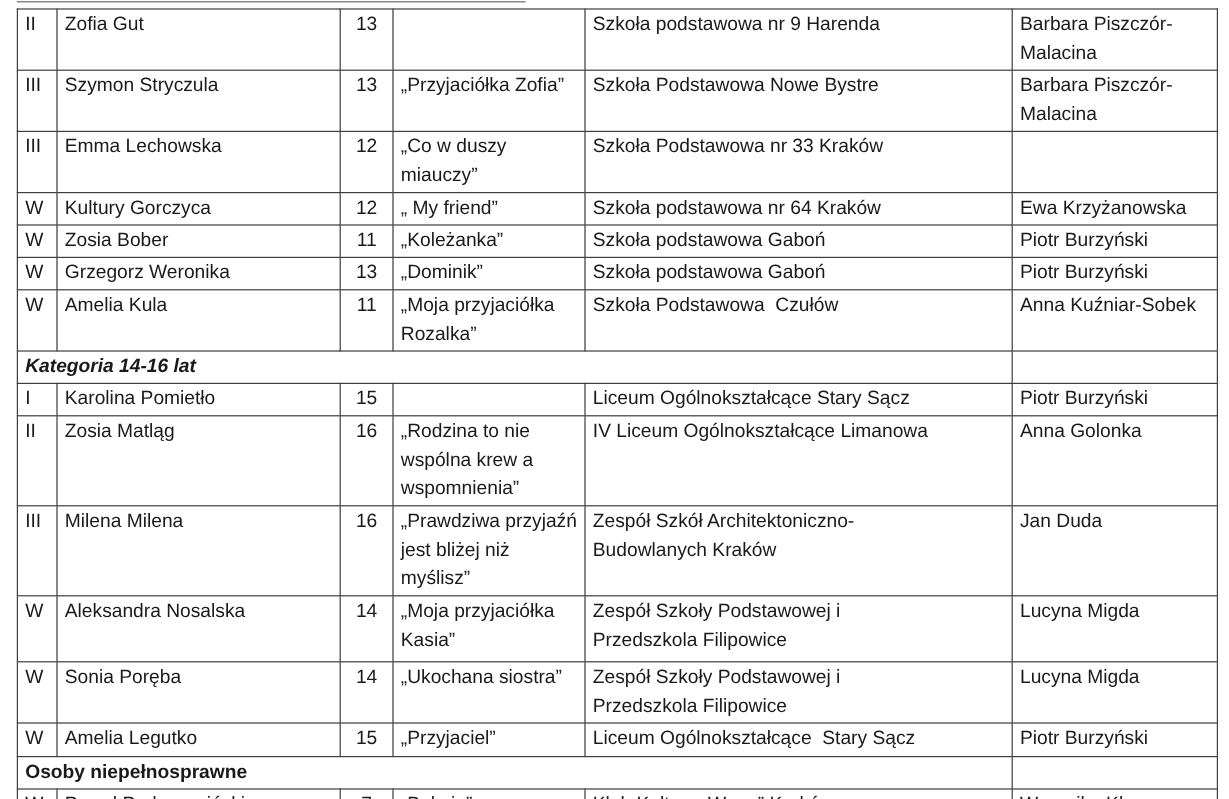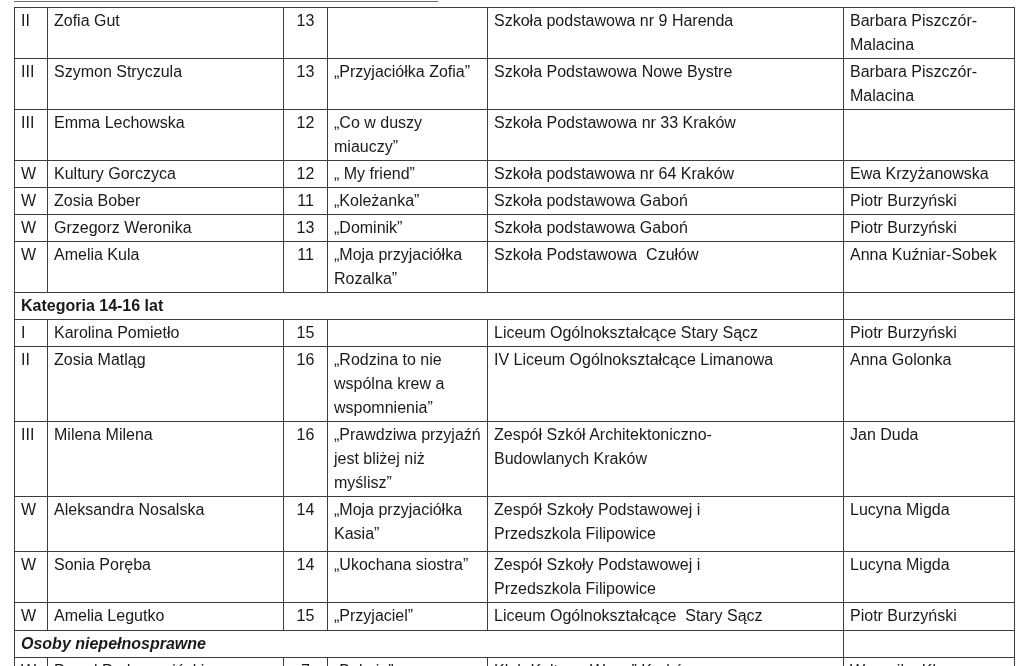--- a/index.html
+++ b/index.html
@@ -119,21 +119,21 @@
   </tr>
       <tr style="height: 43px;">
     <td class="c-place">W</td>
     <td class="c-name">Amelia Kula</td>
     <td class="c-age">11</td>
     <td class="c-title">„Moja przyjaciółka
 Rozalka”</td>
     <td class="c-school">Szkoła Podstawowa &nbsp;Czułów</td>
     <td class="c-mentor">Anna Kuźniar-Sobek</td>
   </tr>
-      <tr style="height: 22px;">
+      <tr style="height: 22px; font-style: italic;">
     <td class="c-section" colspan="5">Kategoria 14-16 lat</td>
     <td class="c-section-empty"></td>
   </tr>
       <tr style="height: 25px;">
     <td class="c-place">I</td>
     <td class="c-name">Karolina Pomietło</td>
     <td class="c-age">15</td>
     <td class="c-title"></td>
     <td class="c-school">Liceum Ogólnokształcące Stary Sącz</td>
     <td class="c-mentor">Piotr Burzyński</td>
@@ -179,21 +179,21 @@
     <td class="c-mentor">Lucyna Migda</td>
   </tr>
       <tr style="height: 28px;">
     <td class="c-place">W</td>
     <td class="c-name">Amelia Legutko</td>
     <td class="c-age">15</td>
     <td class="c-title">„Przyjaciel”</td>
     <td class="c-school">Liceum Ogólnokształcące &nbsp;Stary Sącz</td>
     <td class="c-mentor">Piotr Burzyński</td>
   </tr>
-      <tr style="height: 24px; font-style: italic;">
+      <tr style="height: 24px;">
     <td class="c-section" colspan="5">Osoby niepełnosprawne</td>
     <td class="c-section-empty"></td>
   </tr>
       <tr style="height: 26px;">
     <td class="c-place">W</td>
     <td class="c-name">Paweł Podczerwiński</td>
     <td class="c-age">7</td>
     <td class="c-title">„Babcia”</td>
     <td class="c-school">Klub Kultury „Wena” Kraków</td>
     <td class="c-mentor">Weronika Klyszcz</td>

